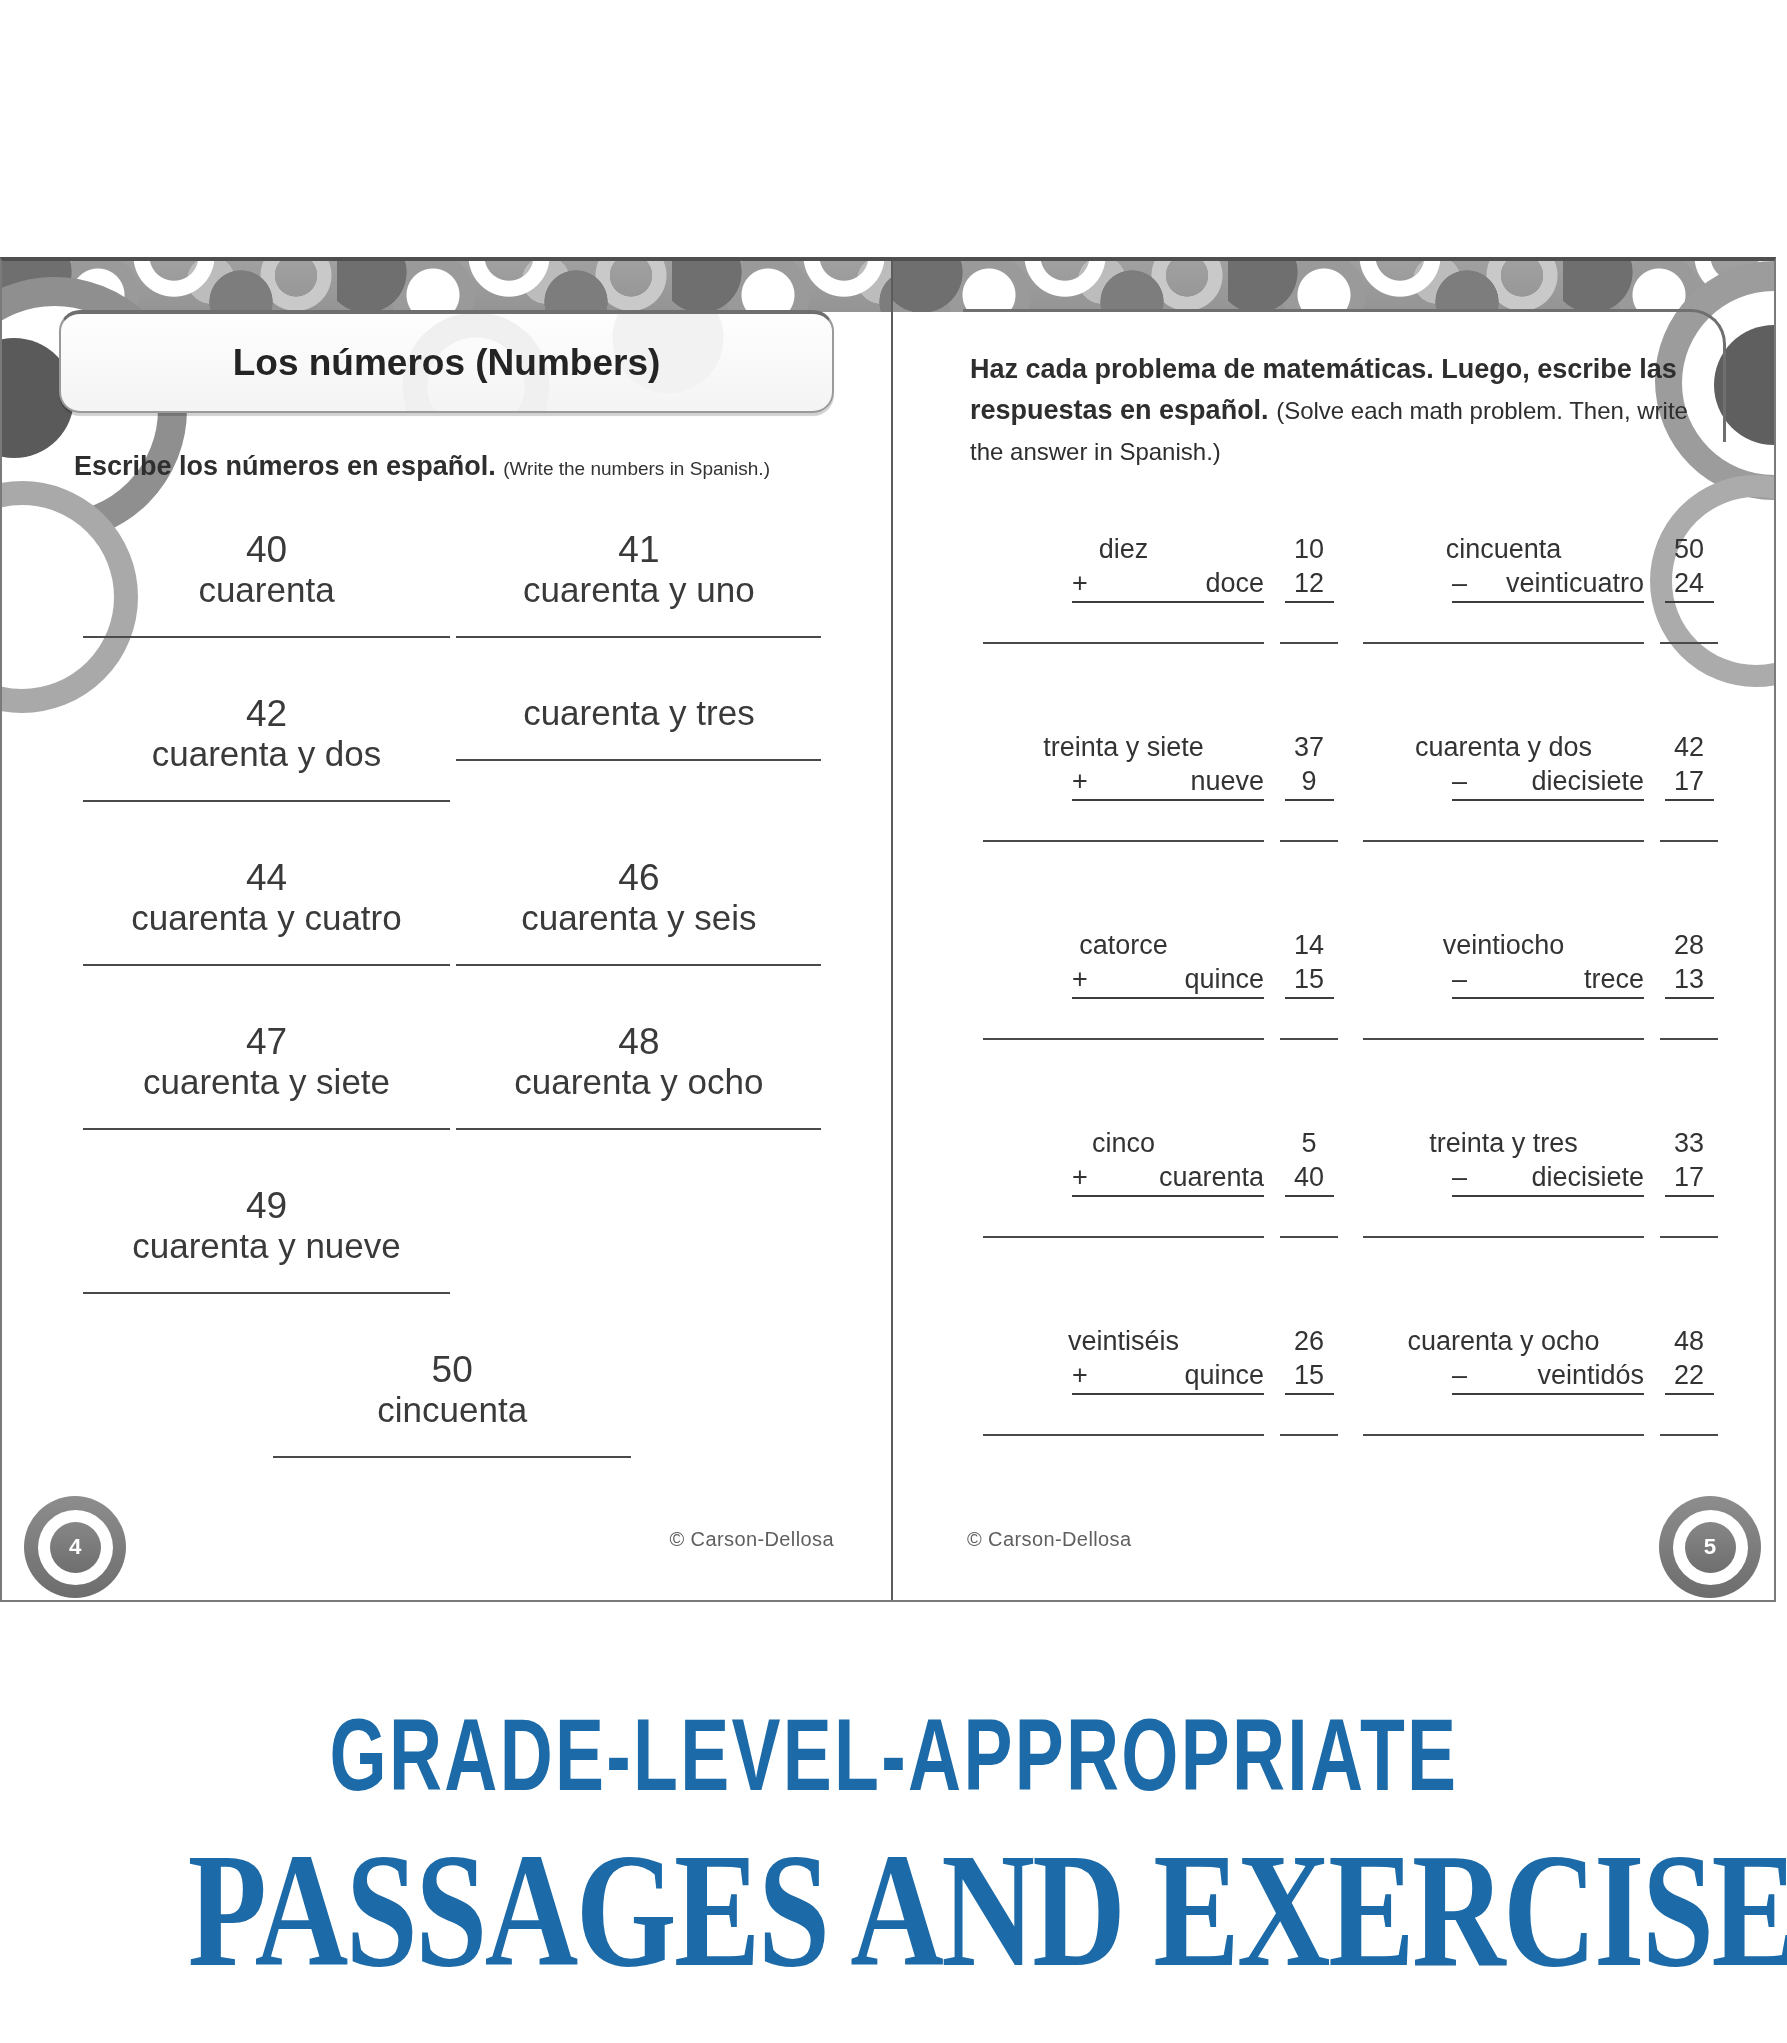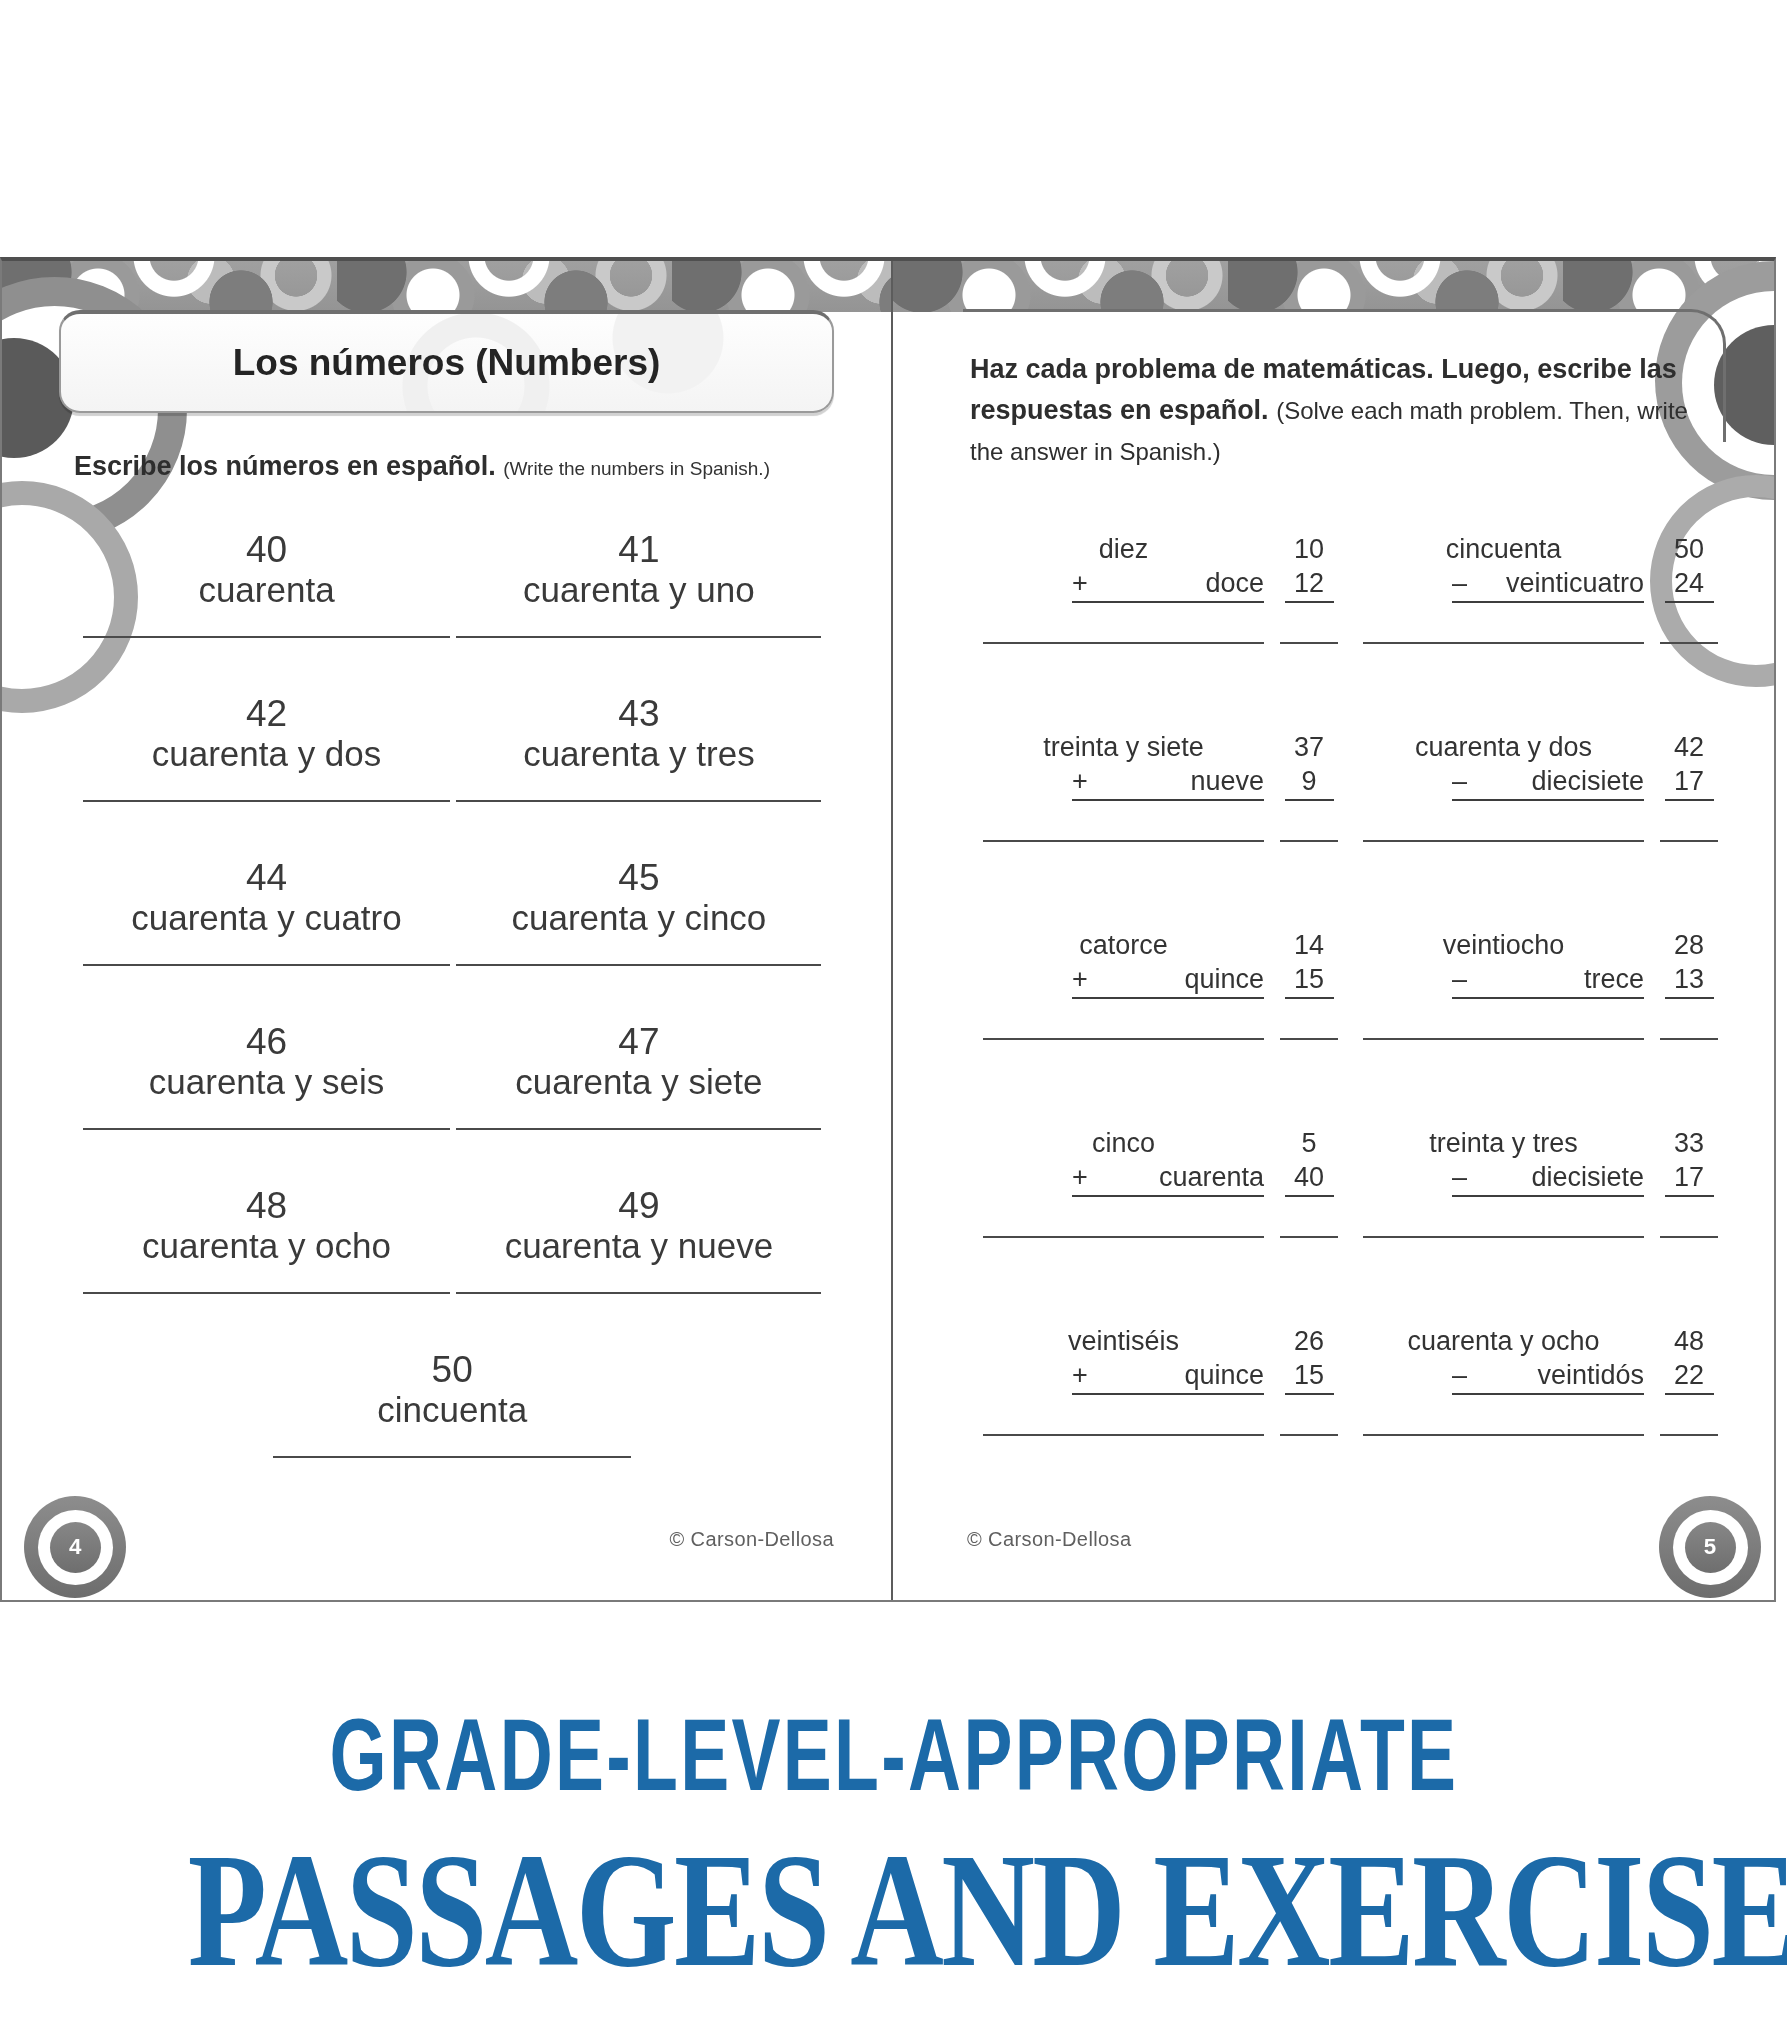--- a/index.html
+++ b/index.html
@@ -141,32 +141,26 @@
           <div class="n">41</div>
           <div class="w">cuarenta y uno</div>
           <div class="blank"></div>
         </div>
         <div class="numitem">
           <div class="n">42</div>
           <div class="w">cuarenta y dos</div>
           <div class="blank"></div>
         </div>
         <div class="numitem">
-          <div class="n">43</div>
           <div class="w">cuarenta y tres</div>
           <div class="blank"></div>
         </div>
         <div class="numitem">
           <div class="n">44</div>
           <div class="w">cuarenta y cuatro</div>
-          <div class="blank"></div>
-        </div>
-        <div class="numitem">
-          <div class="n">45</div>
-          <div class="w">cuarenta y cinco</div>
           <div class="blank"></div>
         </div>
         <div class="numitem">
           <div class="n">46</div>
           <div class="w">cuarenta y seis</div>
           <div class="blank"></div>
         </div>
         <div class="numitem">
           <div class="n">47</div>
           <div class="w">cuarenta y siete</div>

